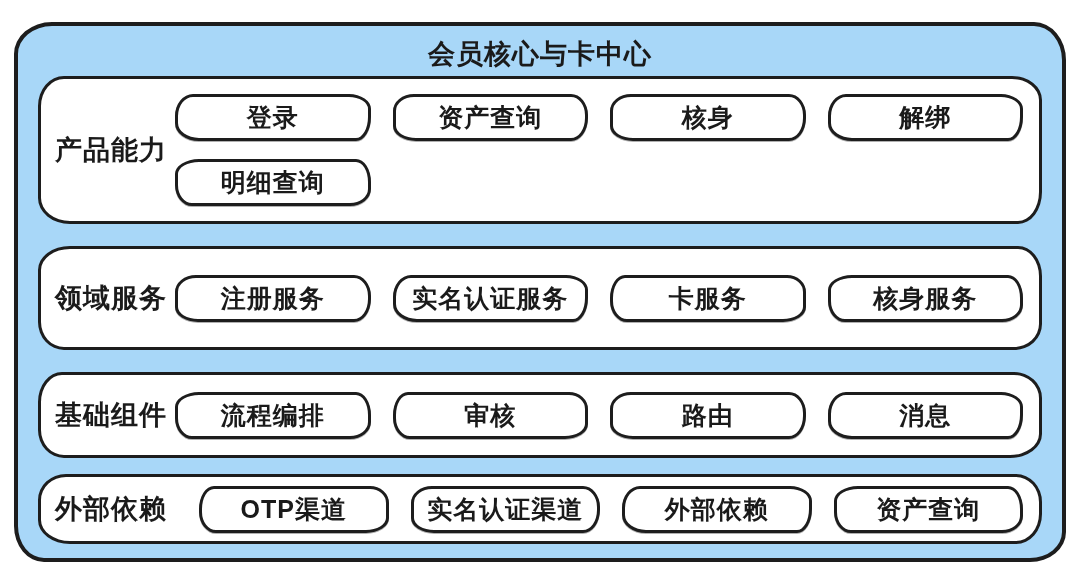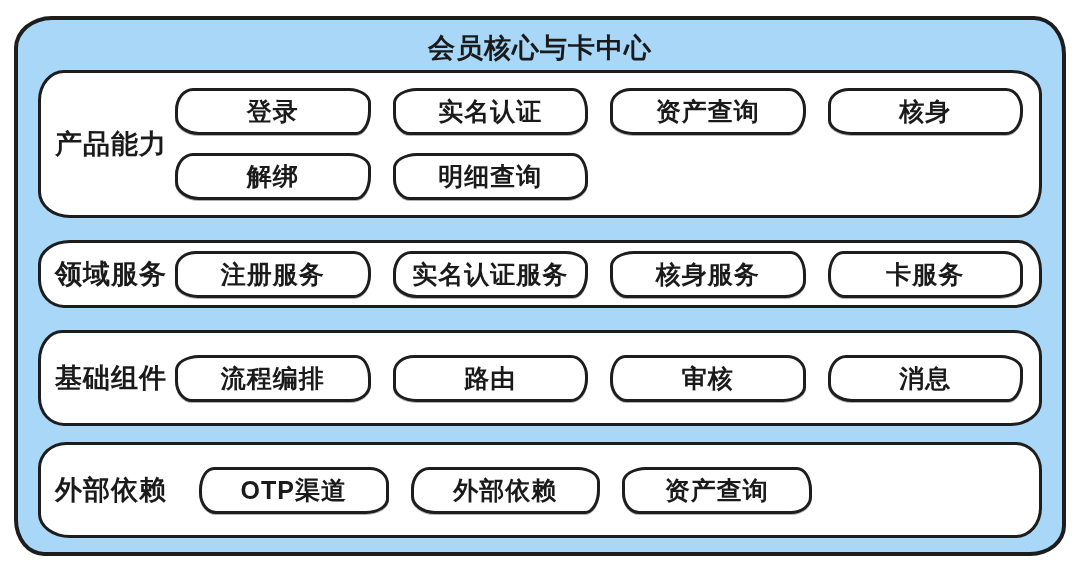--- a/index.html
+++ b/index.html
@@ -13,21 +13,21 @@
   html, body { background: var(--page-bg); }
   body {
     width: 1080px; height: 562px;
     font-family: "Liberation Sans", "DejaVu Sans", sans-serif;
     color: var(--text);
     position: relative;
     overflow: hidden;
   }
   .canvas {
     position: absolute; inset: 0;
-    display: flex; align-items: center; justify-content: center;
+    display: flex; align-items: flex-end; justify-content: center;
   }
   .container {
     margin-top: 10px;
     width: 1052px; height: 540px;
     background: var(--container-fill);
     border: 4px solid var(--stroke);
     border-radius: 38px 32px 36px 30px / 32px 38px 30px 36px;
     display: flex; flex-direction: column;
     padding: 6px 20px 14px 20px;
   }
@@ -43,22 +43,22 @@
     display: flex; align-items: center;
     padding: 0 16px 0 14px;
   }
   .band-label {
     width: 120px; flex: 0 0 120px;
     font-size: 27px; font-weight: 600;
     letter-spacing: 1px;
     white-space: nowrap;
   }
   .band-product { height: 148px; margin-bottom: 22px; }
-  .band-domain  { height: 68px;  margin-bottom: 22px; }
-  .band-base    { height: 96px;  margin-bottom: 16px; }
+  .band-domain  { height: 104px;  margin-bottom: 22px; }
+  .band-base    { height: 86px;  margin-bottom: 16px; }
   .band-ext     { flex: 1; }
   .chip-grid {
     flex: 1;
     display: grid;
     grid-template-columns: repeat(4, 1fr);
     gap: 18px 22px;
     align-content: center;
   }
   .chip {
     height: 47px;
@@ -84,51 +84,51 @@
 
 <div class="canvas">
   <div class="container">
 
     <div class="title">会员核心与卡中心</div>
 
     <section class="band band-product r0">
       <div class="band-label">产品能力</div>
       <div class="chip-grid">
         <div class="chip r0">登录</div>
-        <div class="chip r1">实名认证</div>
         <div class="chip r3">资产查询</div>
         <div class="chip r3">核身</div>
         <div class="chip r0">解绑</div>
         <div class="chip r1">明细查询</div>
       </div>
     </section>
 
     <section class="band band-domain r1">
       <div class="band-label">领域服务</div>
       <div class="chip-grid">
         <div class="chip r3">注册服务</div>
         <div class="chip r0">实名认证服务</div>
+        <div class="chip r2">卡服务</div>
         <div class="chip r1">核身服务</div>
-        <div class="chip r2">卡服务</div>
       </div>
     </section>
 
     <section class="band band-base r2">
       <div class="band-label">基础组件</div>
       <div class="chip-grid">
         <div class="chip r1">流程编排</div>
+        <div class="chip r2">审核</div>
         <div class="chip r3">路由</div>
-        <div class="chip r2">审核</div>
         <div class="chip r0">消息</div>
       </div>
     </section>
 
     <section class="band band-ext r3">
       <div class="band-label">外部依赖</div>
       <div class="chip-grid">
         <div class="chip r2">OTP渠道</div>
+        <div class="chip r3">实名认证渠道</div>
         <div class="chip r0">外部依赖</div>
         <div class="chip r1">资产查询</div>
       </div>
     </section>
 
   </div>
 </div>
 
 </body></html>

